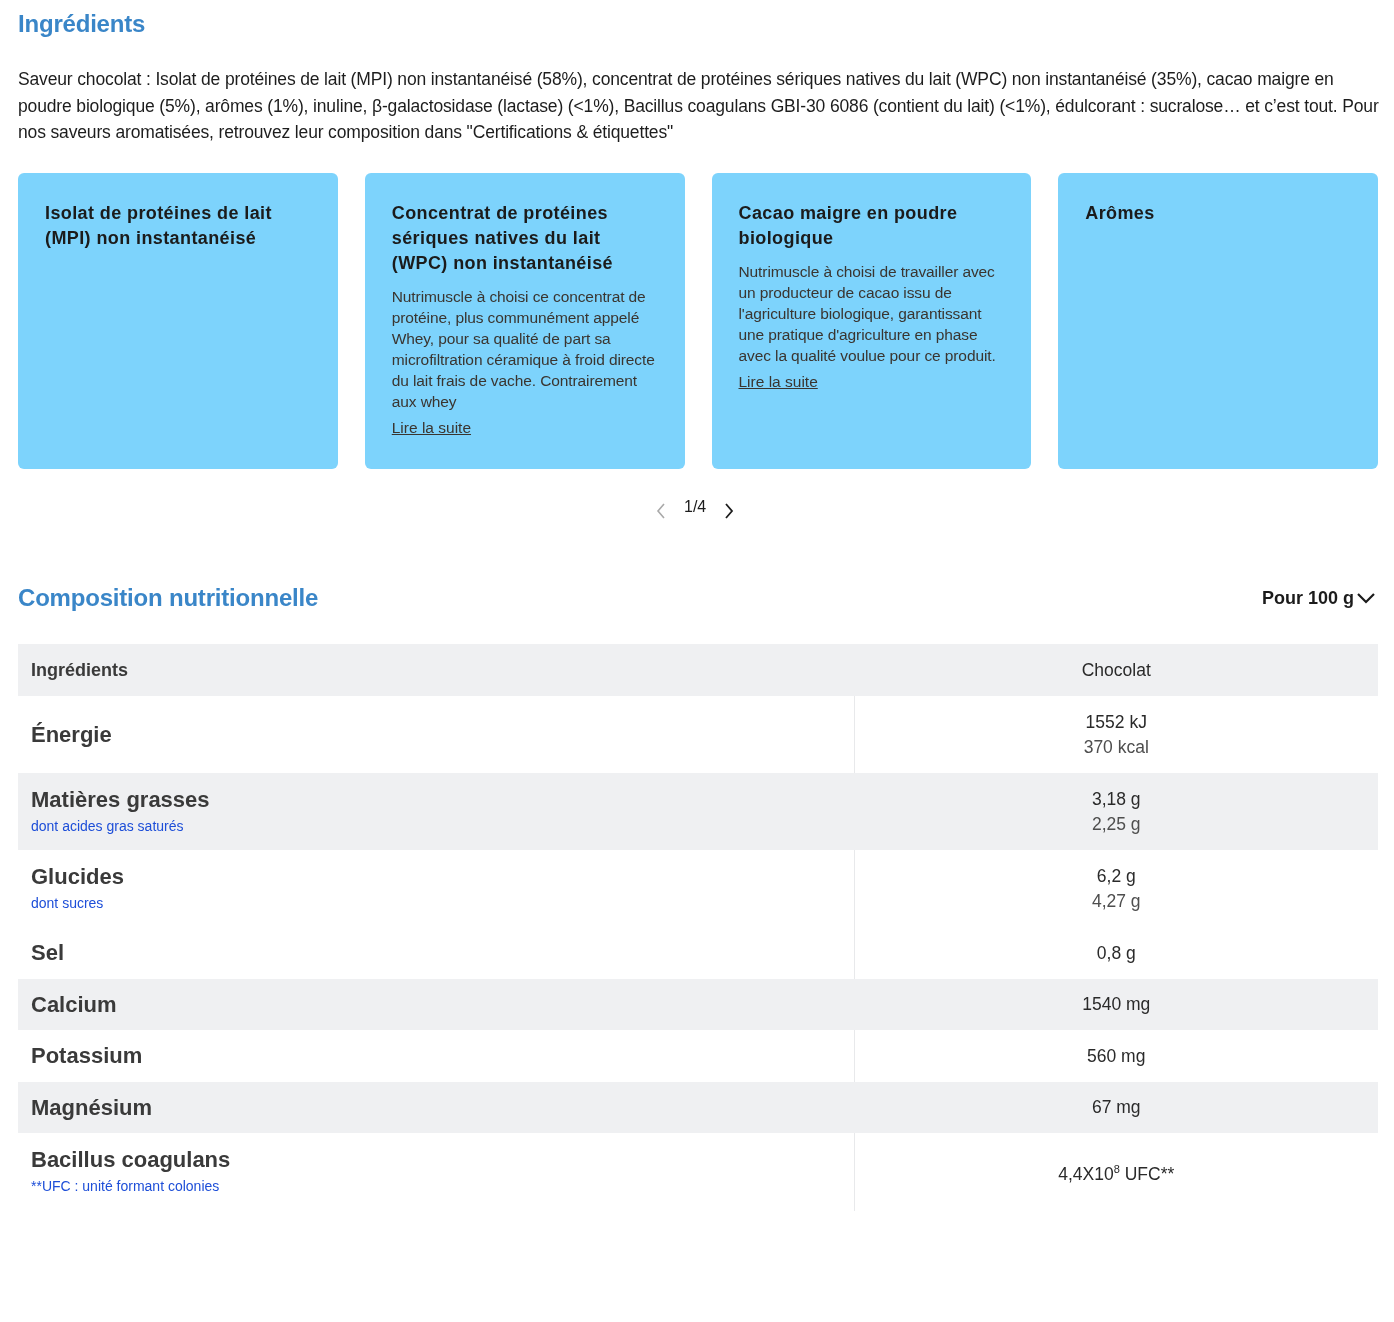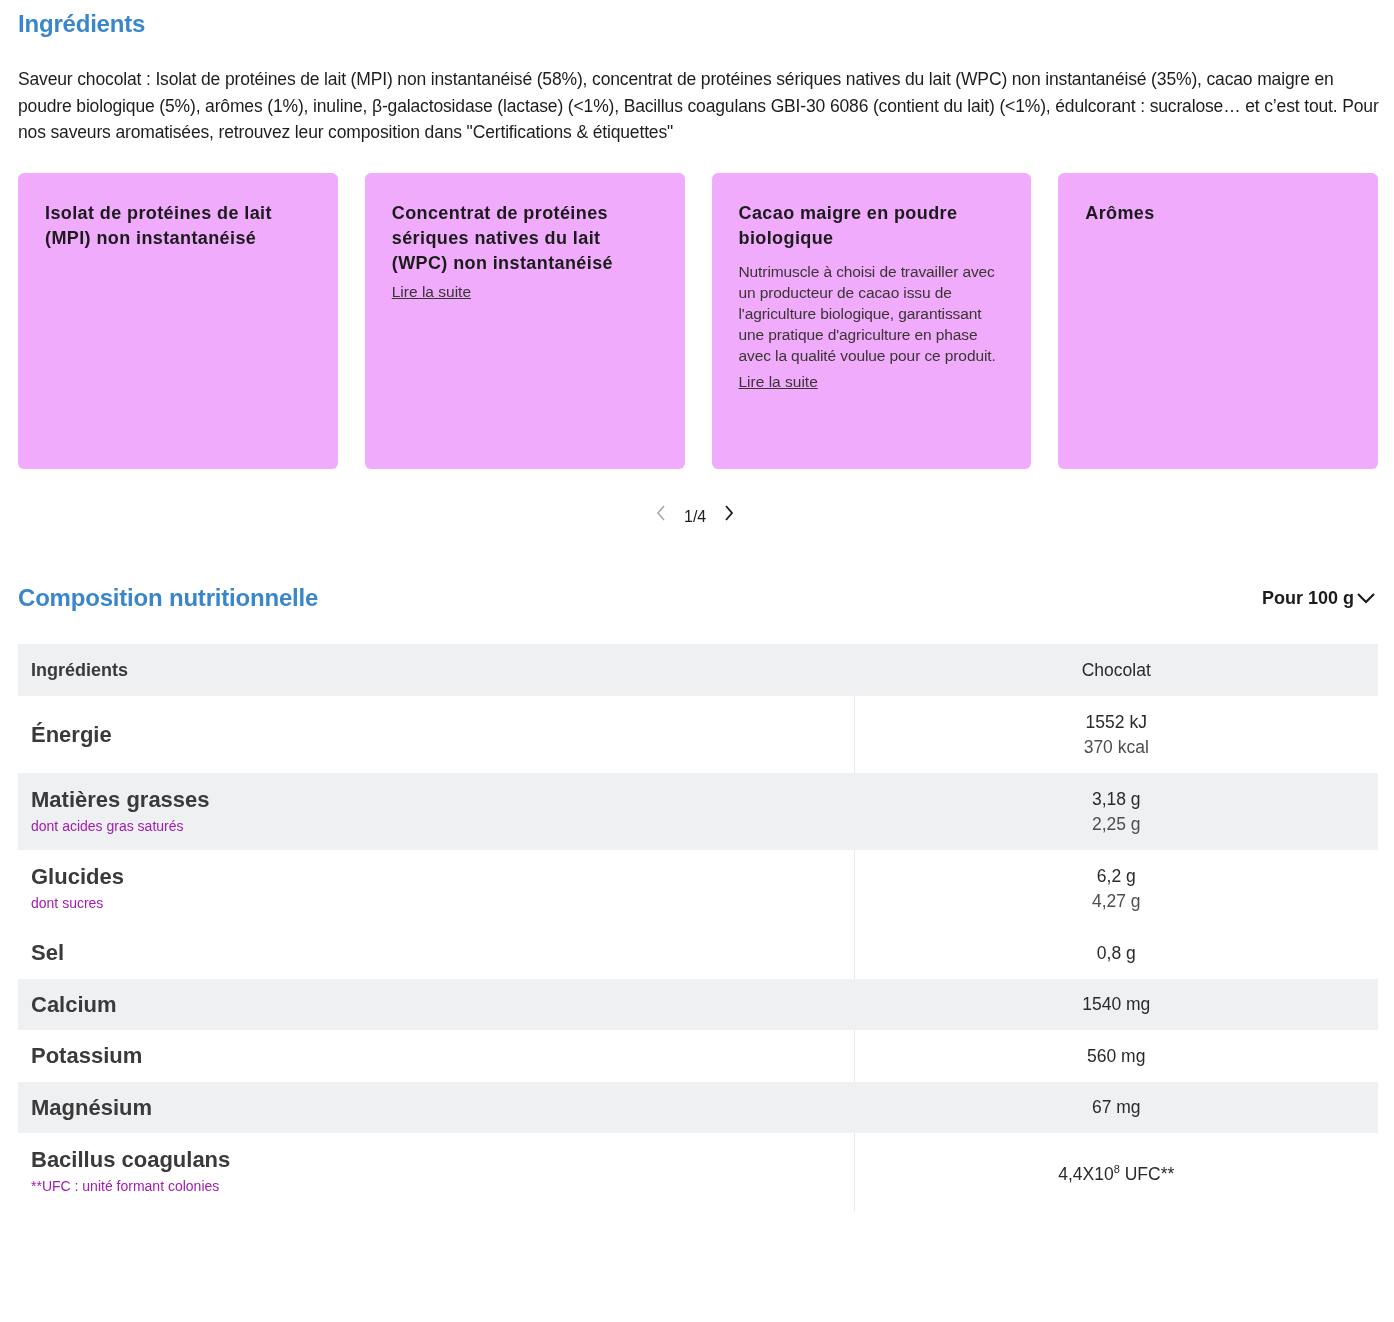--- a/index.html
+++ b/index.html
@@ -37,21 +37,21 @@
       left: 18px;
       top: 173px;
       width: 1360px;
       height: 296px;
       display: flex;
       gap: 27px;
     }
     .card {
       width: 320px;
       height: 296px;
-      background: #f0abfc;
+      background: #7dd3fc;
       border-radius: 6px;
       padding: 28px 26px 0 27px;
     }
     .card-title {
       font-size: 18px;
       font-weight: bold;
       line-height: 25px;
       color: #1b1b1b;
       letter-spacing: 0.4px;
     }
@@ -71,21 +71,21 @@
       text-decoration: underline;
       cursor: pointer;
     }
 
     .pager {
       position: absolute;
       left: 650px;
       top: 498px;
       height: 28px;
       display: flex;
-      align-items: flex-end;
+      align-items: flex-start;
       gap: 12px;
     }
     .pager-btn {
       width: 22px;
       height: 26px;
       display: flex;
       align-items: center;
       justify-content: center;
       cursor: pointer;
     }
@@ -122,21 +122,21 @@
     }
     .col-value {
       text-align: center;
       border-left: 1px solid #e8e9eb;
     }
     .nutri-table tr.shade .col-value { border-left-color: #eff0f2; }
     .row-head th { height: 52px; }
     .head-label { font-size: 18px; font-weight: bold; color: #3a3a3a; }
     .head-value { font-size: 17.5px; font-weight: normal; color: #2a2a2a; }
     .r-label { font-size: 22px; font-weight: bold; color: #3a3a3a; line-height: 24px; }
-    .r-sub { font-size: 14px; color: #a21caf; line-height: 20px; margin-top: 4px; }
+    .r-sub { font-size: 14px; color: #1d4ed8; line-height: 20px; margin-top: 4px; }
     .r-val { font-size: 17.5px; color: #2a2a2a; line-height: 25px; }
     .r-val2 { font-size: 17.5px; color: #4e4e4e; line-height: 25px; }
     .h77 { height: 77px; }
     .h52 { height: 52px; }
     .h51 { height: 51px; }
     .h78 { height: 78px; }
     sup { font-size: 11px; vertical-align: 7px; }
 
     .footnote {
       position: absolute;
@@ -151,20 +151,21 @@
 
 <h2 id="ing-title" class="section-title">Ingrédients</h2>
 <p class="ingredients-text">Saveur chocolat : Isolat de protéines de lait (MPI) non instantanéisé (58%), concentrat de protéines sériques natives du lait (WPC) non instantanéisé (35%), cacao maigre en poudre biologique (5%), arômes (1%), inuline, β-galactosidase (lactase) (&lt;1%), Bacillus coagulans GBI-30 6086 (contient du lait) (&lt;1%), édulcorant : sucralose… et c’est tout. Pour nos saveurs aromatisées, retrouvez leur composition dans "Certifications &amp; étiquettes"</p>
 
 <div class="cards">
   <div class="card">
     <div class="card-title">Isolat de protéines de lait (MPI) non instantanéisé</div>
   </div>
   <div class="card">
     <div class="card-title">Concentrat de protéines sériques natives du lait (WPC) non instantanéisé</div>
+    <div class="card-text">Nutrimuscle à choisi ce concentrat de protéine, plus communément appelé Whey, pour sa qualité de part sa microfiltration céramique à froid directe du lait frais de vache. Contrairement aux whey</div>
     <a class="card-link">Lire la suite</a>
   </div>
   <div class="card">
     <div class="card-title">Cacao maigre en poudre biologique</div>
     <div class="card-text">Nutrimuscle à choisi de travailler avec un producteur de cacao issu de l'agriculture biologique, garantissant une pratique d'agriculture en phase avec la qualité voulue pour ce produit.</div>
     <a class="card-link">Lire la suite</a>
   </div>
   <div class="card">
     <div class="card-title">Arômes</div>
   </div>

